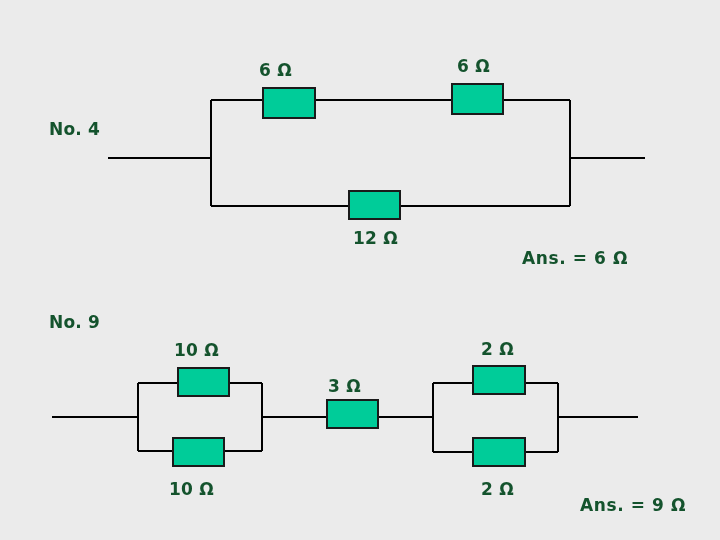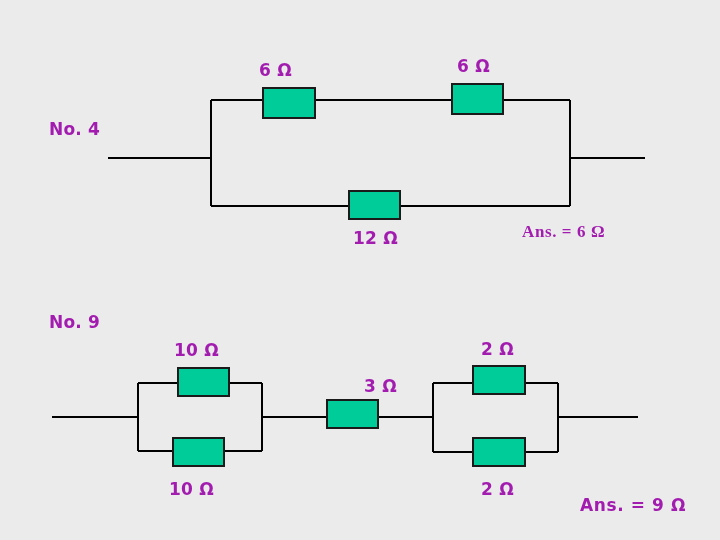--- a/index.html
+++ b/index.html
@@ -16,21 +16,21 @@
   }
   #slide {
     position: absolute;
     left: 0; top: 0;
     width: 720px;
     height: 540px;
     background: #ebebeb;
   }
   .label {
     position: absolute;
-    color: #a21caf;
+    color: #14532d;
     font-family: "DejaVu Sans", sans-serif;
     font-weight: bold;
     font-size: 17px;
     line-height: 20px;
     white-space: nowrap;
     letter-spacing: 0.2px;
   }
   .heading {
     font-size: 17px;
     font-weight: bold;
@@ -131,29 +131,29 @@
   </svg>
 
   <div class="label heading" style="left:49px; top:78px;">No. 4</div>
 
   <div class="label" style="left:259px; top:60px;">6 Ω</div>
 
   <div class="label" style="left:457px; top:56px;">6 Ω</div>
 
   <div class="label" style="left:353px; top:228px;">12 Ω</div>
 
-  <div class="label ans" style="left:522px; top:222px;font-family:Liberation Serif, serif;">Ans. = 6 Ω</div>
+  <div class="label ans" style="left:522px; top:248px;">Ans. = 6 Ω</div>
 
   <div class="label heading" style="left:49px; top:271px;">No. 9</div>
 
   <div class="label" style="left:174px; top:340px;">10 Ω</div>
 
   <div class="label" style="left:169px; top:479px;">10 Ω</div>
 
-  <div class="label" style="left:328px; top:376px;margin-left:36px;">3 Ω</div>
+  <div class="label" style="left:328px; top:376px;">3 Ω</div>
 
   <div class="label" style="left:481px; top:339px;">2 Ω</div>
 
   <div class="label" style="left:481px; top:479px;">2 Ω</div>
 
   <div class="label ans" style="left:580px; top:495px;">Ans. = 9 Ω</div>
 
 </div>
 
 </body></html>

